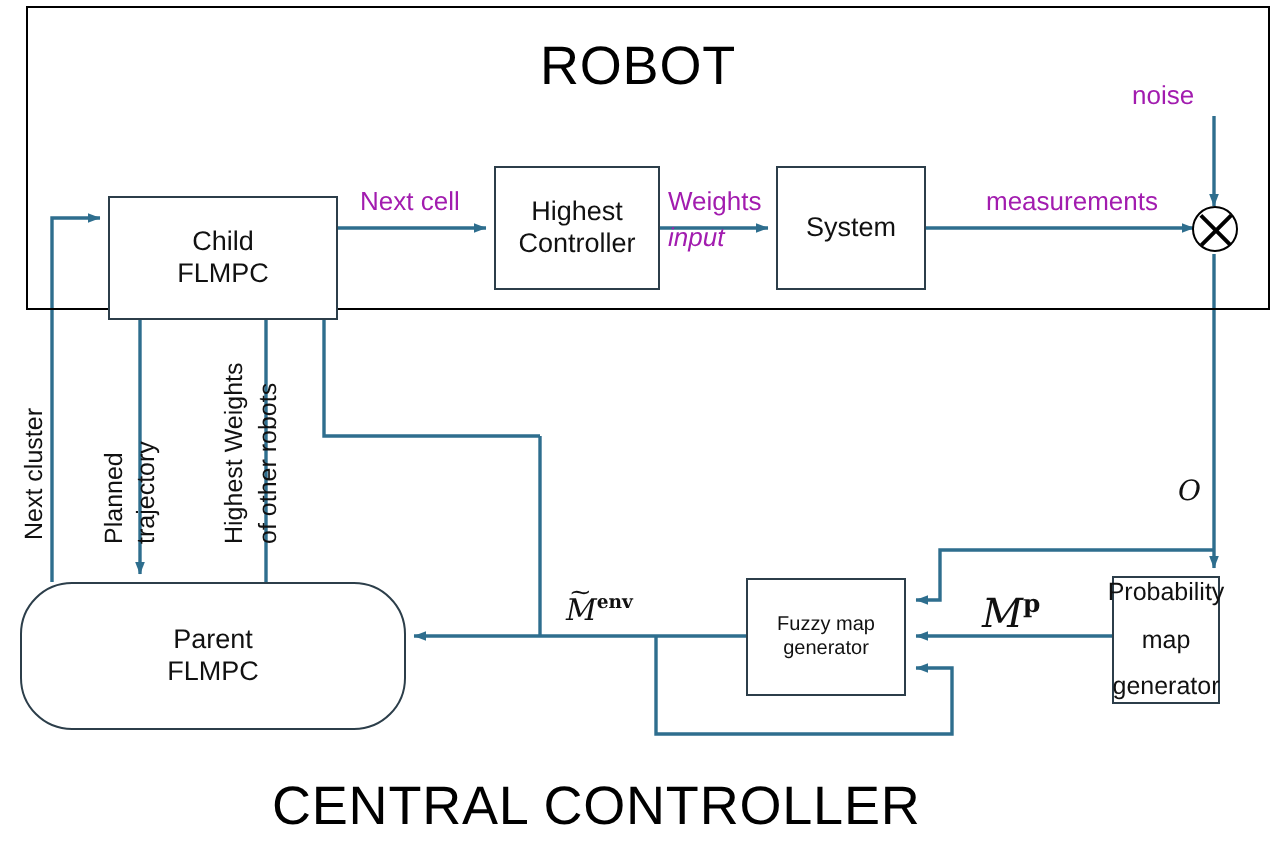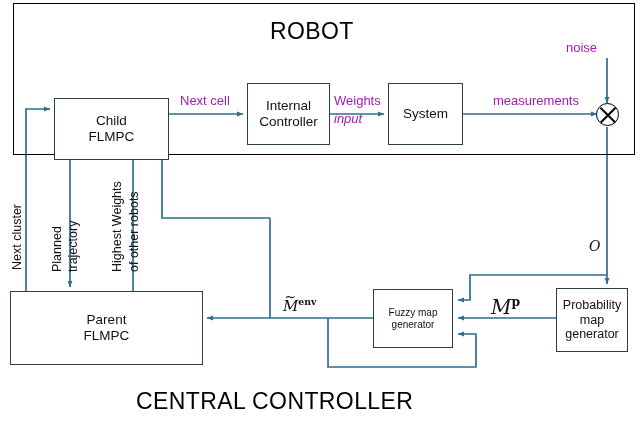--- a/index.html
+++ b/index.html
@@ -4,21 +4,21 @@
 <style>
   html,body{margin:0;padding:0;background:#ffffff;}
   body{font-family:"Liberation Sans",sans-serif;color:#000;}
   #stage{position:relative;width:640px;height:432px;background:#fff;overflow:hidden;}
   svg#wires{position:absolute;left:0;top:0;width:640px;height:432px;}
   .box{position:absolute;box-sizing:border-box;background:#fff;border:1.6px solid #2c3e4a;
        display:flex;flex-direction:column;align-items:center;justify-content:center;
        font-size:13.5px;line-height:1.18;text-align:center;color:#111;}
   .box span{display:block;white-space:nowrap;}
   .robot-frame{position:absolute;box-sizing:border-box;border:1.5px solid #000;background:transparent;}
-  .title{position:absolute;font-size:23px;letter-spacing:.4px;color:#000;white-space:nowrap;}
+  .title{position:absolute;font-size:27px;letter-spacing:.4px;color:#000;white-space:nowrap;}
   .lbl{position:absolute;font-size:13px;color:#a21caf;white-space:nowrap;background:transparent;}
   .vlbl{position:absolute;font-size:12.5px;color:#111;white-space:nowrap;
         transform-origin:0 0;transform:rotate(-90deg);}
   .mathlbl{position:absolute;white-space:nowrap;font-family:"DejaVu Serif",serif;color:#111;}
   .cal{font-style:italic;font-family:"DejaVu Serif",serif;}
   .sup{font-size:.62em;vertical-align:super;font-style:normal;font-weight:600;
        font-family:"DejaVu Serif",serif;}
   .tilde{position:relative;display:inline-block;}
   .tilde::before{content:"~";position:absolute;left:50%;top:-.62em;
        transform:translateX(-58%) scaleX(1.15);font-size:.8em;font-style:normal;}
@@ -77,39 +77,39 @@
   <div class="title" style="left:270px;top:18px;">ROBOT</div>
 
   <div class="title" style="left:136px;top:388px;">CENTRAL CONTROLLER</div>
 
   <div class="box" style="left:54px;top:98px;width:115px;height:62px;">
     <span>Child</span>
     <span>FLMPC</span>
   </div>
 
   <div class="box" style="left:247px;top:83px;width:83px;height:62px;">
-    <span>Internal</span>
+    <span>Highest</span>
     <span>Controller</span>
   </div>
 
   <div class="box" style="left:388px;top:83px;width:75px;height:62px;">
     <span>System</span>
   </div>
 
-  <div class="box" style="left:10px;top:291px;width:193px;height:74px;">
+  <div class="box" style="left:10px;top:291px;width:193px;height:74px;border-radius:26px;">
     <span>Parent</span>
     <span>FLMPC</span>
   </div>
 
   <div class="box" style="left:373px;top:289px;width:80px;height:59px;font-size:10px;">
     <span>Fuzzy map</span>
     <span>generator</span>
   </div>
 
-  <div class="box" style="left:556px;top:288px;width:72px;height:64px;font-size:12.5px;">
+  <div class="box" style="left:556px;top:288px;width:54px;height:64px;font-size:12.5px;justify-content:space-between;">
     <span>Probability</span>
     <span>map</span>
     <span>generator</span>
   </div>
 
   <div class="sum" style="left:596px;top:103px;width:23px;height:23px;">
     <i class="a"></i>
     <i class="b"></i>
   </div>
 

